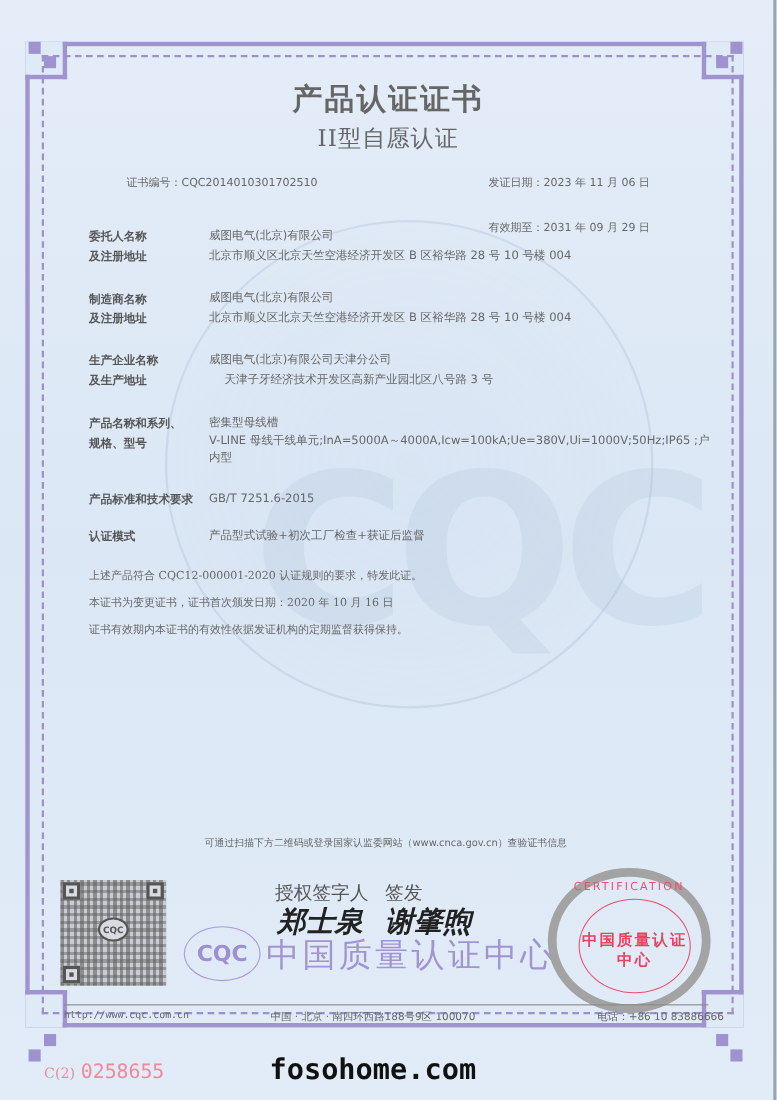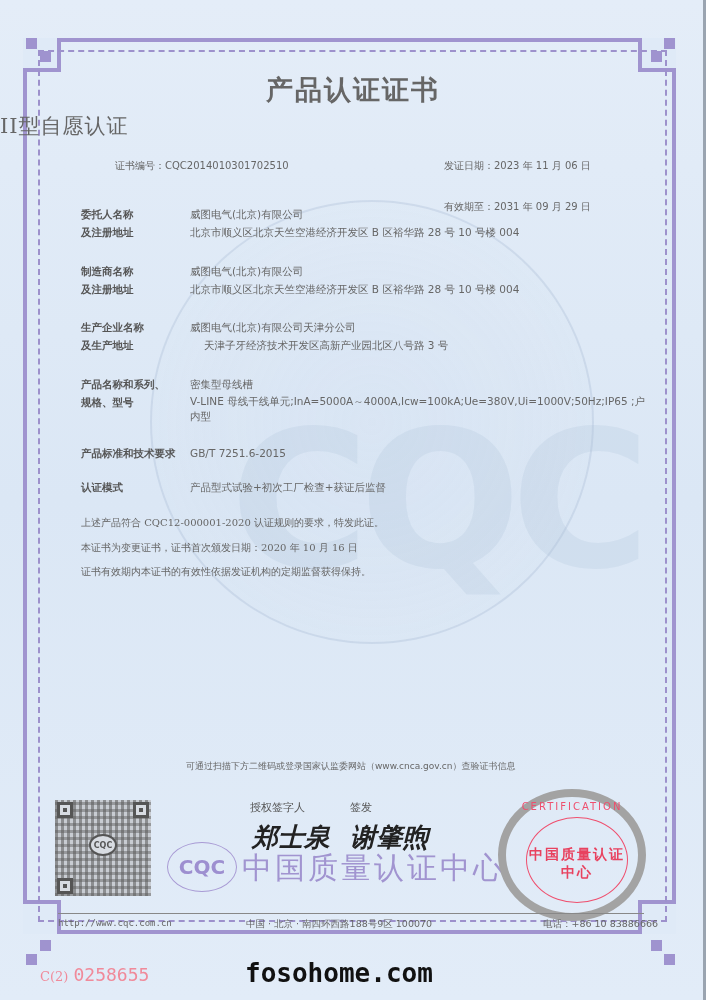--- a/index.html
+++ b/index.html
@@ -33,21 +33,21 @@
     }
     .wm-text {
       position: absolute; left: 230px; top: 390px; font-size: 190px; font-weight: bold;
       color: rgba(170,190,215,0.22); letter-spacing: -10px; font-family: "DejaVu Sans", sans-serif;
     }
     .title {
       position: absolute; left: 0; width: 706px; top: 72px; text-align: center;
       font-size: 27px; font-weight: bold; color: #666; letter-spacing: 2px;
     }
     .subtitle {
-      position: absolute; left: 0; width: 706px; top: 112px; text-align: left;
+      position: absolute; left: 0; width: 706px; top: 112px; text-align: center;
       font-size: 21px; color: #666; font-family: "DejaVu Serif", serif; letter-spacing: 1px;
     }
     .meta { position: absolute; font-size: 10px; color: #666; }
     .row-label {
       position: absolute; left: 81px; font-size: 10.5px; font-weight: bold; color: #555;
     }
     .row-value {
       position: absolute; left: 190px; font-size: 10.5px; color: #666; line-height: 17px;
     }
     .note { position: absolute; left: 81px; font-size: 10px; color: #666; font-family: "DejaVu Serif", serif; }
@@ -59,21 +59,21 @@
         repeating-linear-gradient(0deg, rgba(90,90,90,0.45) 0 3px, transparent 3px 7px);
       background-color: #c8ccd2;
     }
     .qr-finder { position: absolute; width: 16px; height: 16px; border: 3px solid #555; background: #d8dce2; box-sizing: border-box; }
     .qr-finder::after { content: ""; position: absolute; left: 3px; top: 3px; width: 4px; height: 4px; background: #555; }
     .qr-logo {
       position: absolute; left: 34px; top: 34px; width: 28px; height: 22px; border-radius: 50%;
       border: 2px solid #555; background: #d8dce2; font-size: 8px; font-weight: bold;
       text-align: center; line-height: 20px; color: #555; box-sizing: border-box;
     }
-    .sign-label { position: absolute; top: 800px; font-size: 11px; color: #555; }
+    .sign-label { position: absolute; top: 800px; font-size: 17px; color: #555; }
     .signature { position: absolute; top: 820px; font-size: 26px; color: #222; font-family: "DejaVu Serif", serif; font-style: italic; font-weight: bold; }
     .cqc-logo {
       position: absolute; left: 167px; top: 842px; width: 70px; height: 50px; border-radius: 50%;
       border: 1.5px solid #a89ad4; box-sizing: border-box;
     }
     .cqc-logo-text {
       position: absolute; left: 0; width: 100%; top: 12px; text-align: center;
       font-size: 20px; font-weight: bold; color: #9d8fd0;
     }
     .org-name {

